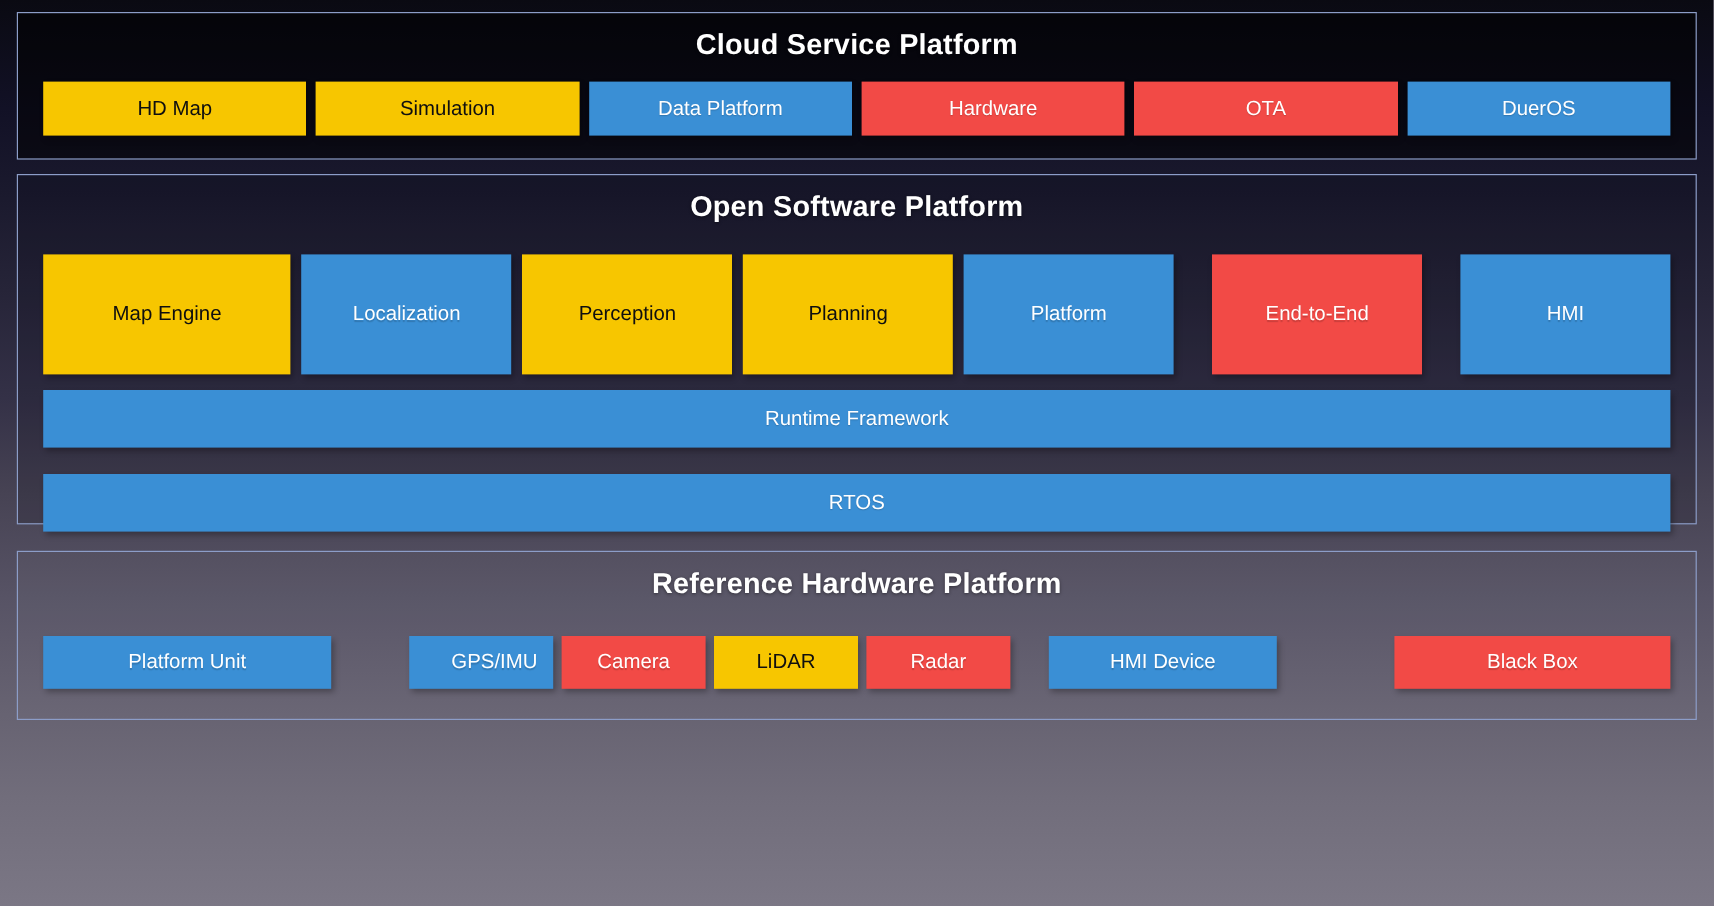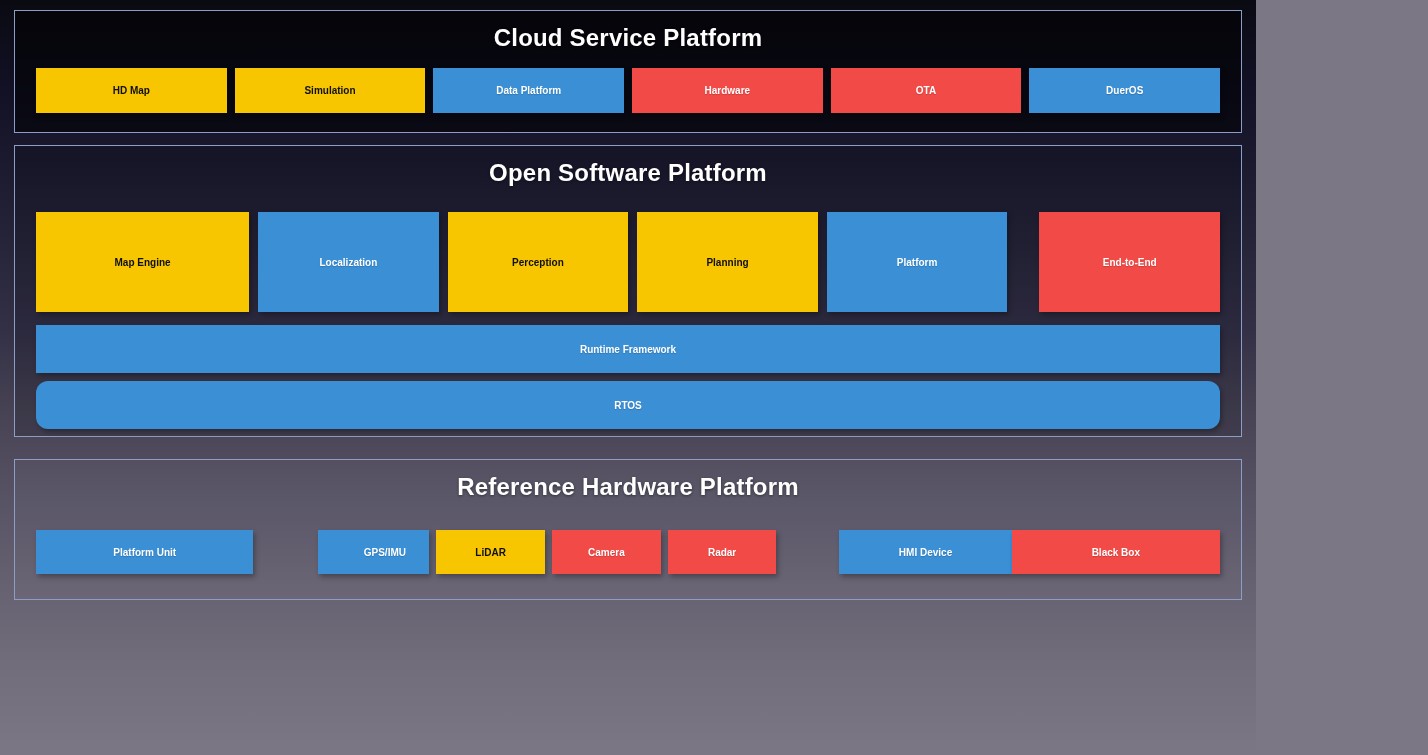--- a/index.html
+++ b/index.html
@@ -1,17 +1,17 @@
 <!DOCTYPE html>
 <html><head>
 <meta charset="utf-8">
 <style>
   html,body{margin:0;padding:0;background:#7b7785;}
   .stage{
-    width:1256px;height:755px;overflow:hidden;position:relative;
+    width:1428px;height:755px;overflow:hidden;position:relative;
     font-family:"Liberation Sans","DejaVu Sans",sans-serif;
     background:linear-gradient(180deg,
       #0a0a12 0%, #121126 12%, #1b1a2e 22%, #262438 32%,
       #343147 44%, #464253 54%, #575365 66%, #666271 78%,
       #716d7b 88%, #7b7785 100%);
   }
   .section{
     margin:0 14px;
     border:1px solid rgba(140,157,200,0.85);
     padding:0 21px;
@@ -21,42 +21,42 @@
   .section-software{margin-top:12px;height:292px;background:rgba(4,4,16,0.16);}
   .section-hardware{margin-top:22px;height:141px;background:rgba(255,255,255,0.025);}
   .section-vehicle{margin-top:12px;height:128px;background:rgba(255,255,255,0.025);}
   .section-title{
     margin:0;padding-top:13px;height:28px;line-height:28px;
     text-align:center;color:#ffffff;font-size:24px;font-weight:bold;
     letter-spacing:0.2px;text-shadow:0 1px 3px rgba(0,0,0,0.45);
   }
   .box{
     display:flex;align-items:center;justify-content:center;
-    font-weight:bold;font-size:10px;color:#ffffff;
+    font-weight:normal;font-size:17px;color:#ffffff;
     box-sizing:border-box;
     box-shadow:2px 3px 5px rgba(0,0,0,0.30);
     text-shadow:0 1px 1px rgba(0,0,0,0.18);
   }
   .box[data-color="yellow"]{color:#0f0f0f;text-shadow:none;}
   .row-cloud{display:flex;gap:8px;margin-top:16px;height:45px;}
   .row-cloud .box{flex:1;}
   .row-modules{display:flex;gap:9px;margin-top:25px;height:100px;}
   .row-modules .box{flex:1;}
   .row-modules .box.wide{flex:1.18;}
   .row-modules .box.sep{margin-left:23px;}
   .bar{height:48px;margin-top:13px;}
-  .bar + .bar{margin-top:8px;border-radius:12px;}
+  .bar + .bar{margin-top:22px;}
   .row-hardware{display:flex;margin-top:29px;height:44px;}
   .w-computing{width:240px;}
   .w-sensor{width:120px;}
   .w-hmi-device{width:190px;}
   .w-blackbox{width:230px;margin-left:auto;}
   .ml-group{margin-left:65px;}
   .ml-small{margin-left:7px;}
-  .ml-hmi{margin-left:63px;}
+  .ml-hmi{margin-left:32px;}
   .bar-vehicle{height:44px;margin-top:15px;}
 </style>
 </head>
 <body>
 
 <div class="stage">
 
   <div class="section section-cloud" style="border-color: rgb(140, 157, 200);">
     <h2 class="section-title">Cloud Service Platform</h2>
     <div class="row-cloud">
@@ -71,32 +71,33 @@
 
   <div class="section section-software" style="border-color: rgb(140, 157, 200);">
     <h2 class="section-title">Open Software Platform</h2>
     <div class="row-modules">
       <div class="box wide" data-color="yellow" style="background-color: rgb(247, 198, 0);">Map Engine</div>
       <div class="box" data-color="blue" style="background-color: rgb(58, 143, 213);">Localization</div>
       <div class="box" data-color="yellow" style="background-color: rgb(247, 198, 0);">Perception</div>
       <div class="box" data-color="yellow" style="background-color: rgb(247, 198, 0);">Planning</div>
       <div class="box" data-color="blue" style="background-color: rgb(58, 143, 213);">Platform</div>
       <div class="box sep" data-color="red" style="background-color: rgb(242, 74, 70);">End-to-End</div>
+      <div class="box sep" data-color="blue" style="background-color: rgb(58, 143, 213);">HMI</div>
     </div>
     <div class="box bar" data-color="blue" style="background-color: rgb(58, 143, 213);">Runtime Framework</div>
     <div class="box bar" data-color="blue" style="background-color: rgb(58, 143, 213);">RTOS</div>
   </div>
 
   <div class="section section-hardware" style="border-color: rgb(140, 157, 200);">
     <h2 class="section-title">Reference Hardware Platform</h2>
     <div class="row-hardware">
       <div class="box w-computing" data-color="blue" style="background-color: rgb(58, 143, 213);">Platform Unit</div>
       <div class="box w-sensor ml-group" data-color="blue" style="background-color: rgb(58, 143, 213); padding-left: 22px;">GPS/IMU</div>
+      <div class="box w-sensor ml-small" data-color="red" style="background-color: rgb(242, 74, 70);">Camera</div>
       <div class="box w-sensor ml-small" data-color="yellow" style="background-color: rgb(247, 198, 0);">LiDAR</div>
-      <div class="box w-sensor ml-small" data-color="red" style="background-color: rgb(242, 74, 70);">Camera</div>
       <div class="box w-sensor ml-small" data-color="red" style="background-color: rgb(242, 74, 70);">Radar</div>
       <div class="box w-hmi-device ml-hmi" data-color="blue" style="background-color: rgb(58, 143, 213);">HMI Device</div>
       <div class="box w-blackbox" data-color="red" style="background-color: rgb(242, 74, 70);">Black Box</div>
     </div>
   </div>
 
 
 </div>
 
 </body></html>

